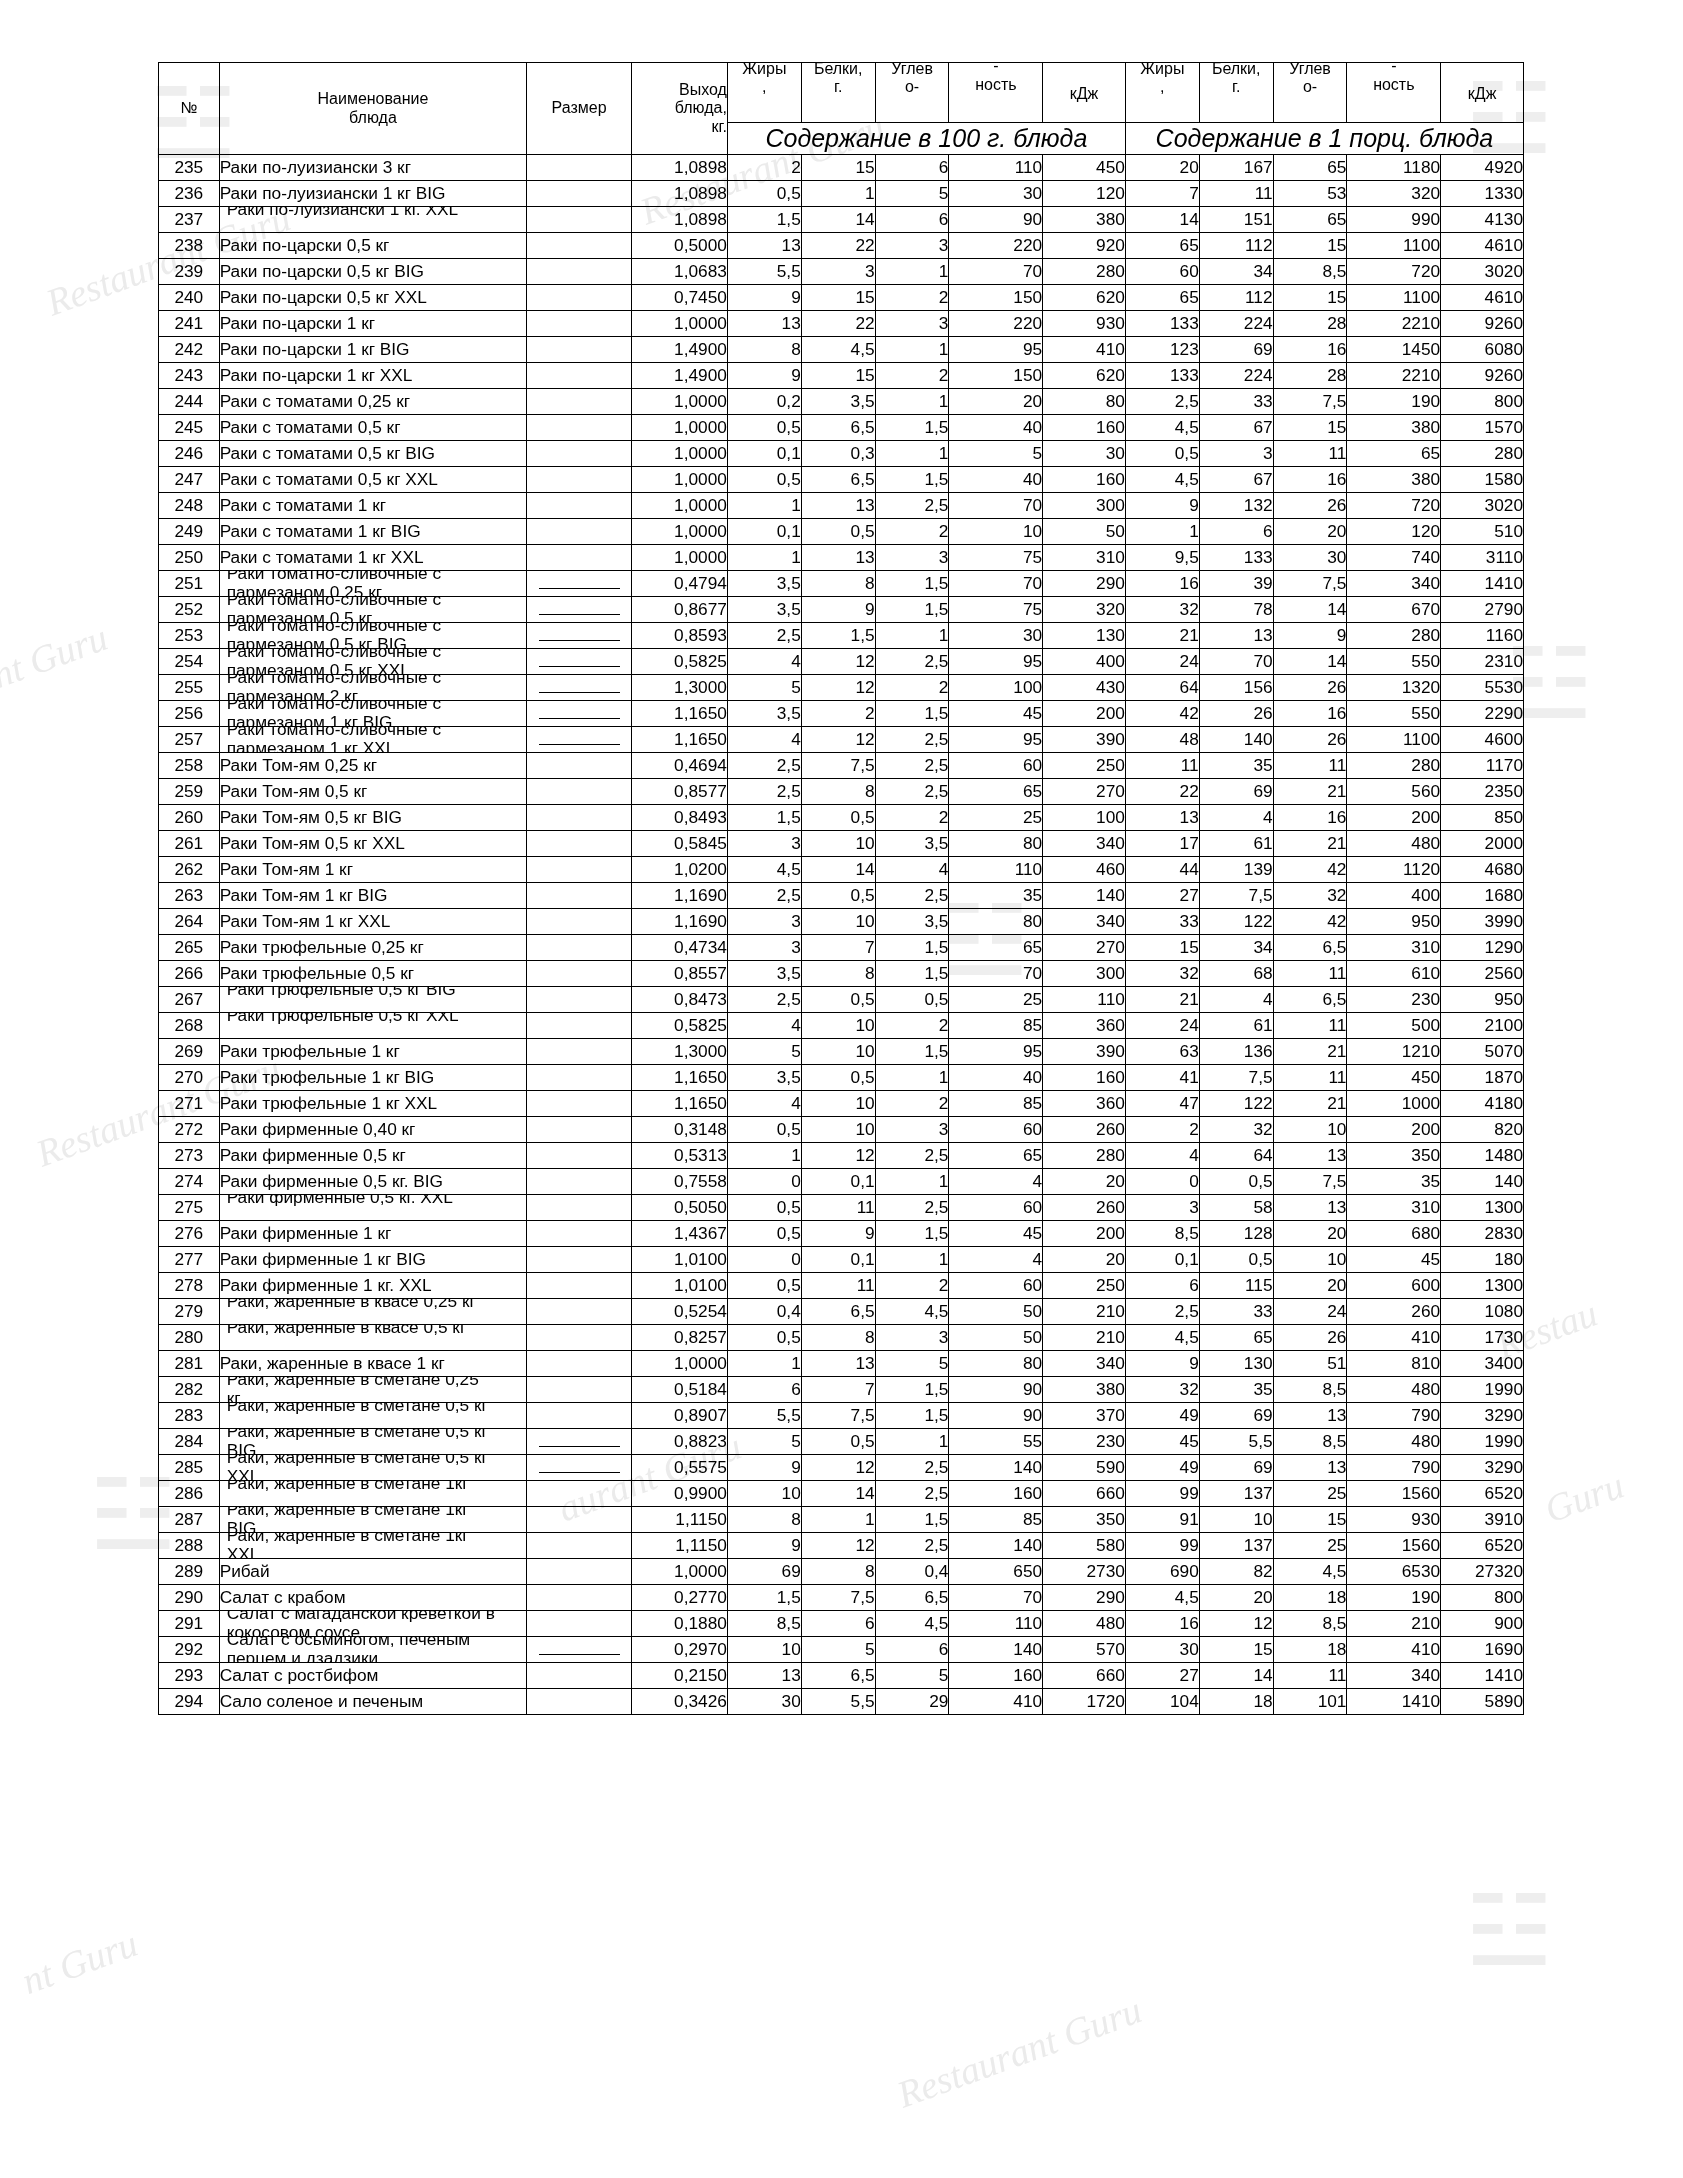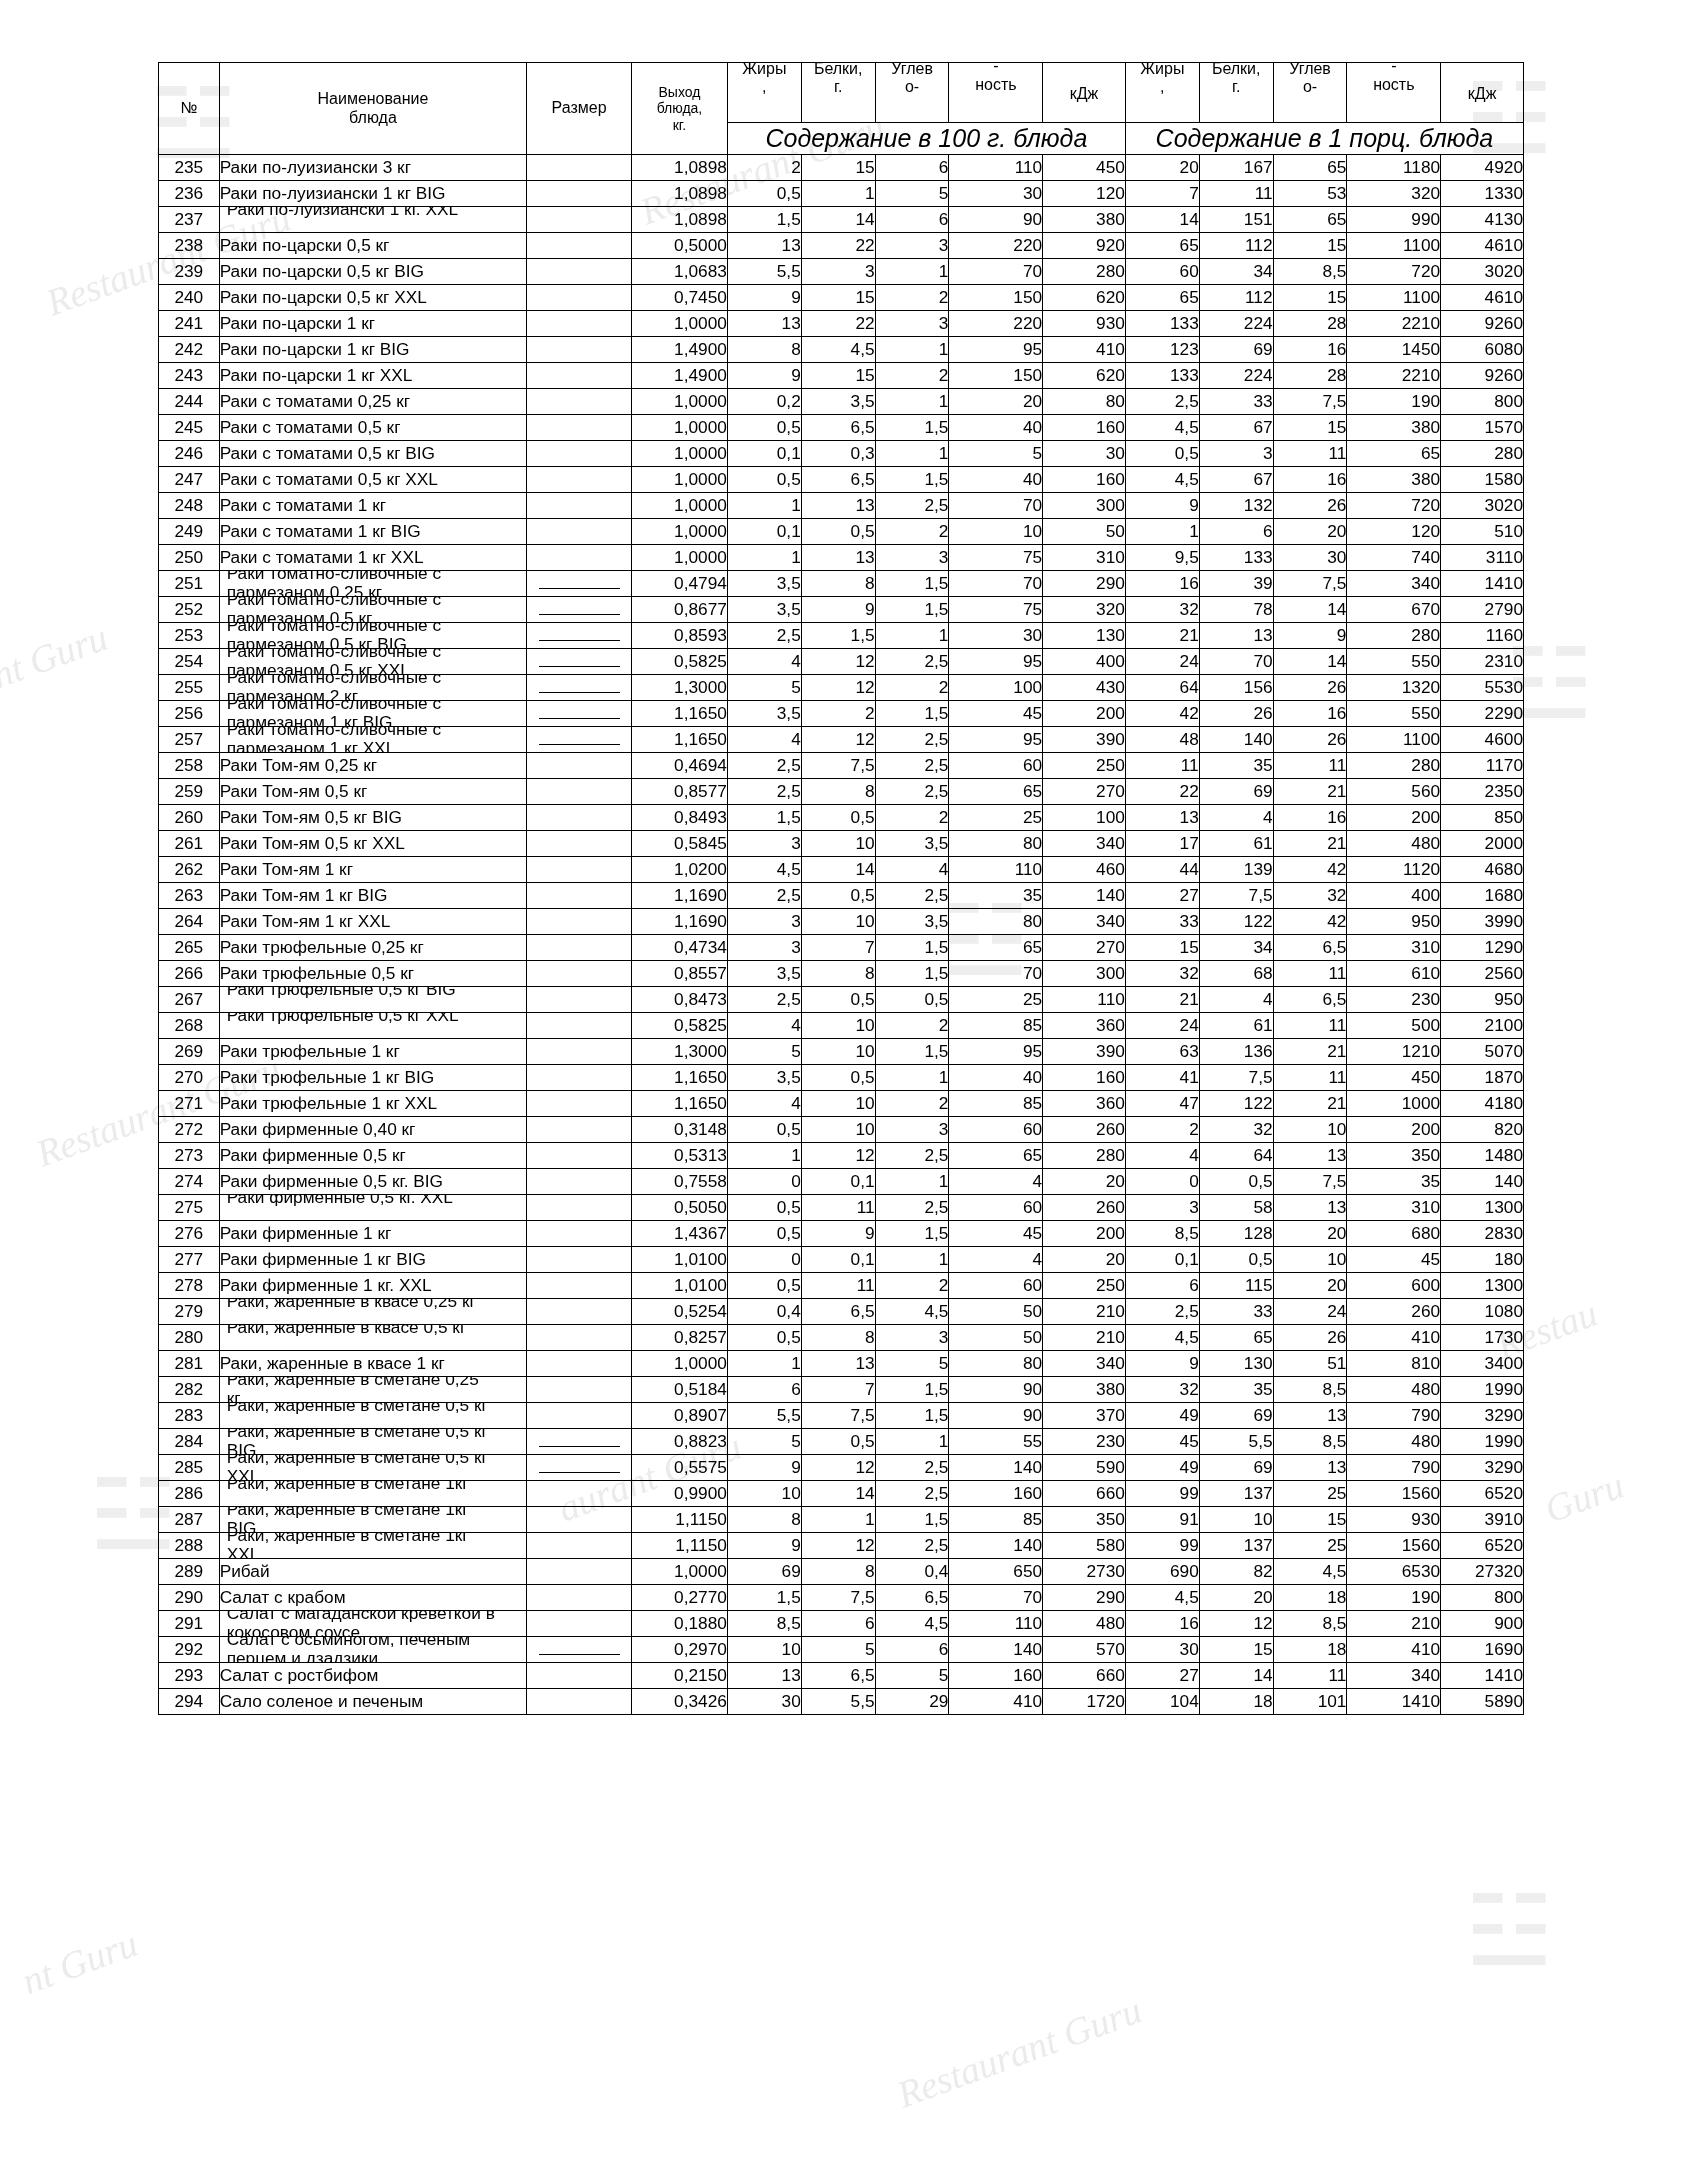--- a/index.html
+++ b/index.html
@@ -31,21 +31,21 @@
   col.c-name  {width:279px;}
   col.c-size  {width:95px;}
   col.c-yield {width:87px;}
   col.c-v     {width:67px;}
   col.c-cal   {width:85px;}
   col.c-kj    {width:75px;}
 
   
   .hdr-cell{text-align:center;line-height:1.15;font-size:16px;padding:3px 2px;}
   .hdr-tall{height:91px;}
-  .hdr-small{font-size:14px;}
+  .hdr-small{font-size:16px;text-align:right;}
   .hdr-clip{height:57px;overflow:hidden;position:relative;}
   .hdr-clip span{display:block;position:relative;top:-14px;line-height:1.15;}
   .band{text-align:center;font-size:25px;height:30px;line-height:30px;font-style:italic;}
 
   
   tr.row{height:26px;padding-left:12px;}
   td.num {text-align:center;font-size:17.3px;padding:0 2px;}
   td.name{text-align:left;padding-left:7px;font-size:17.3px;white-space:nowrap;}
   td.name.two{position:relative;padding-left:7px;}
   td.name.two .nm{position:absolute;left:7px;top:-7px;width:269px;

